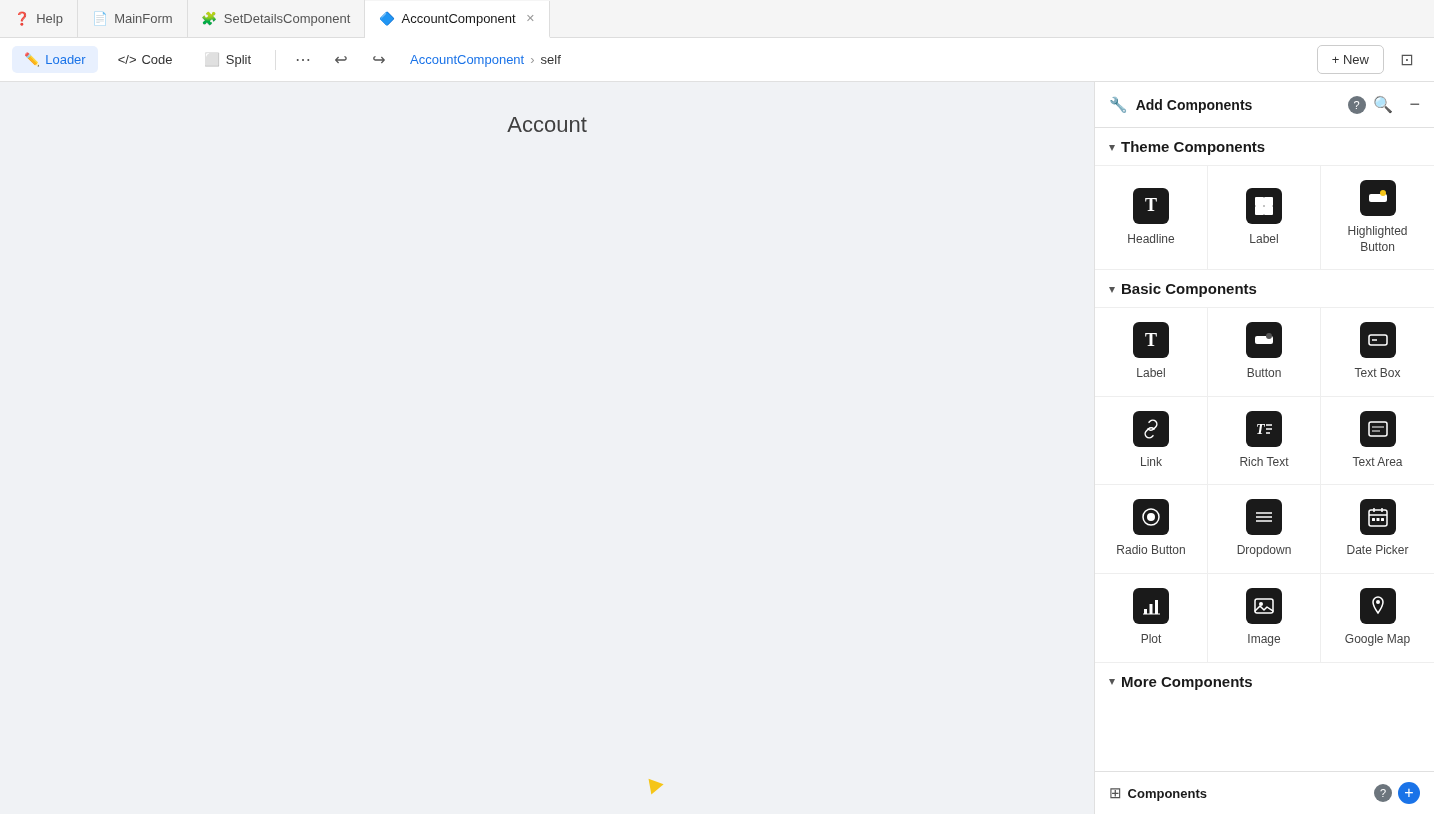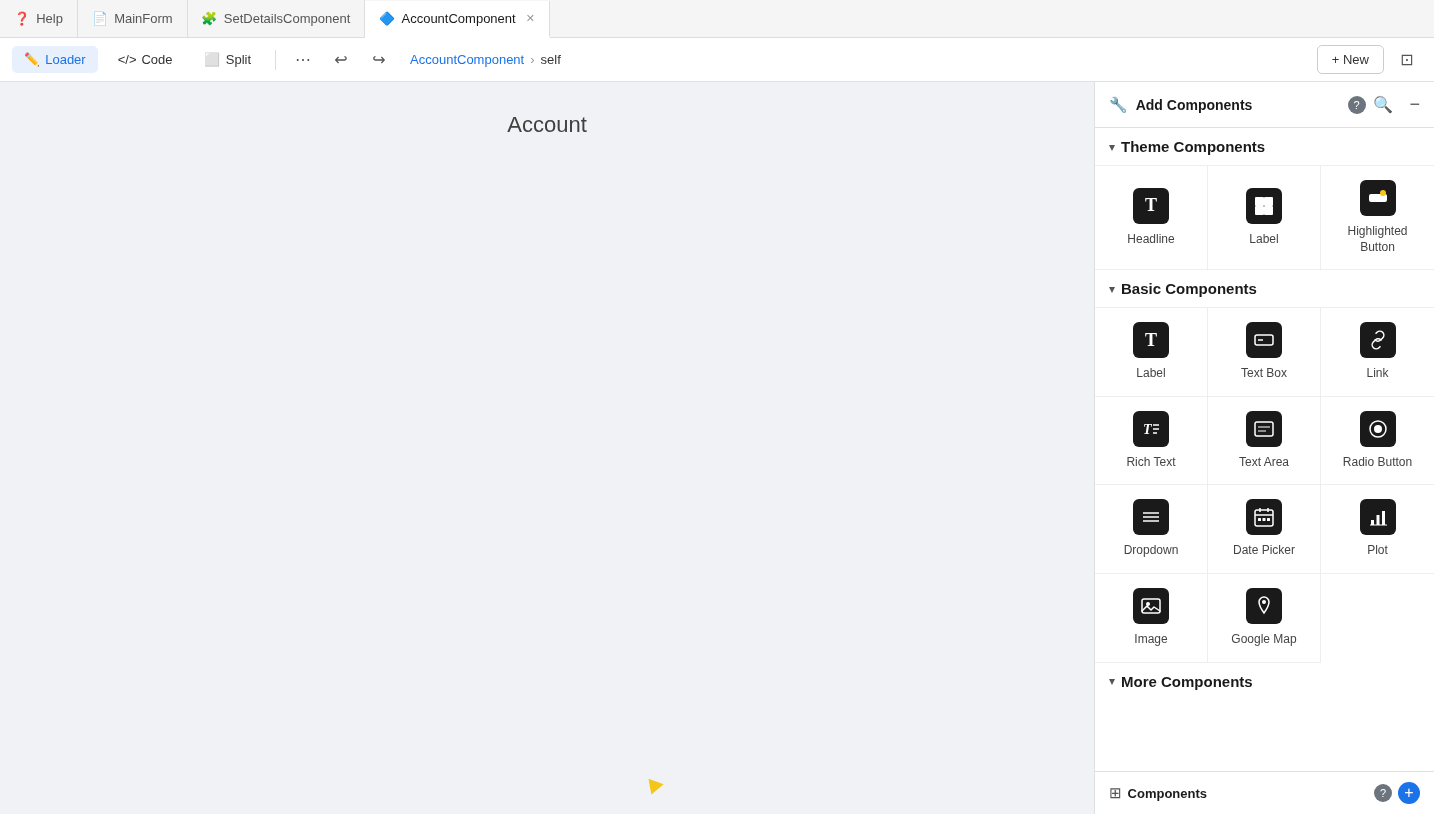--- a/index.html
+++ b/index.html
@@ -231,20 +231,29 @@
         <span class="section-chevron">▾</span>
         <span class="section-title">Basic Components</span>
       </div>
       <div class="component-grid">
 
         <div class="component-item">
           <div class="component-icon" style="font-size:18px; font-weight:bold; font-family:serif;">T</div>
           <span class="component-label">Label</span>
         </div>
 
+        <div class="component-item">
+          <div class="component-icon">
+            <svg width="22" height="22" viewBox="0 0 22 22" fill="none">
+              <rect x="2" y="7" width="18" height="8" rx="2" fill="white"></rect>
+              <circle cx="16" cy="7" r="3" fill="#555"></circle>
+            </svg>
+          </div>
+          <span class="component-label">Button</span>
+        </div>
 
         <div class="component-item">
           <div class="component-icon">
             <svg width="22" height="22" viewBox="0 0 22 22" fill="none">
               <rect x="2" y="6" width="18" height="10" rx="2" stroke="white" stroke-width="1.5" fill="none"></rect>
               <line x1="5" y1="11" x2="10" y2="11" stroke="white" stroke-width="1.5"></line>
             </svg>
           </div>
           <span class="component-label">Text Box</span>
         </div>

